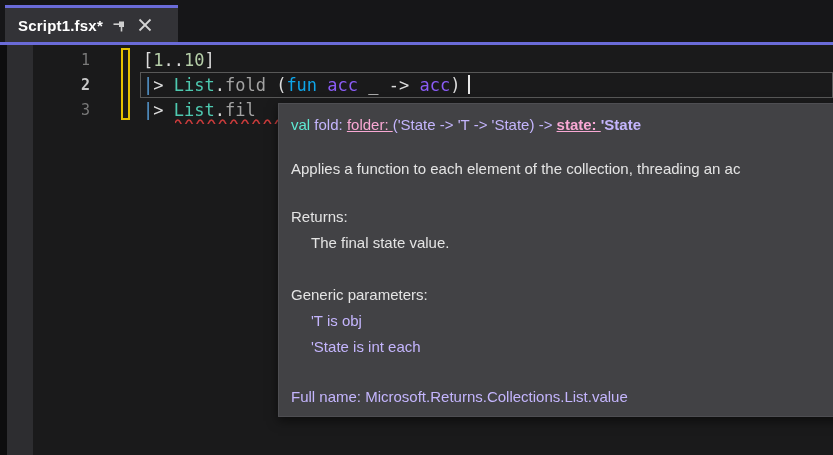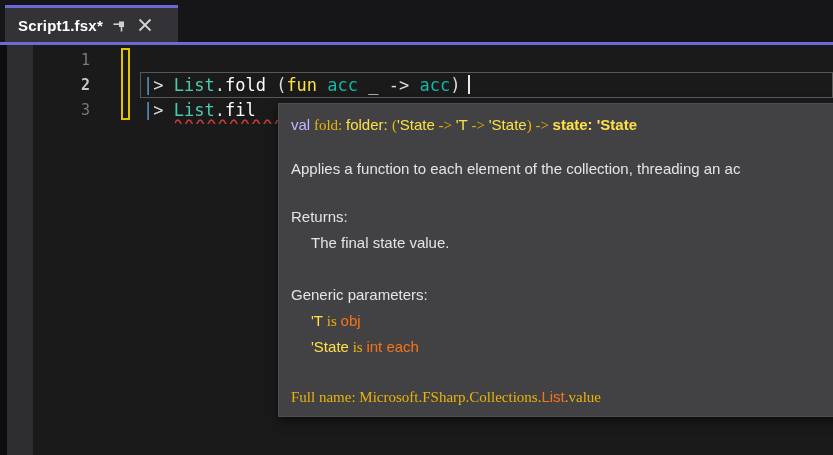--- a/index.html
+++ b/index.html
@@ -25,43 +25,43 @@
 
   .codeline { position:absolute; left:143px; white-space:pre; font-family:"DejaVu Sans Mono", monospace; font-size:17px; line-height:25px; color:#dcdcdc; }
   #cl1 { top:3px; } #cl2 { top:28px; } #cl3 { top:53px; }
 
   #curline-box { position:absolute; left:140px; top:27px; width:693px; height:26px; border:1px solid #585858; }
 
   .tok.punc  { color:#dcdcdc; }
   .tok.pipe  { color:#569cd6; }
   .tok.num   { color:#b5cea8; }
   .tok.type  { color:#4ec9b0; }
-  .tok.func  { color:#ffffff; }
-  .tok.kw    { color:#fde047;margin-top:11px; }
-  .tok.param { color:#14b8a6; }
+  .tok.func  { color:#a3a3a3; }
+  .tok.kw    { color:#0ea5e9;margin-top:11px; }
+  .tok.param { color:#8b5cf6; }
   .tok.plain { color:#dcdcdc; }
 
   #caret { display:inline-block; width:2px; height:19px; background:#e8e8e8; vertical-align:-3px; margin-left:8px; }
 
   #squiggle { position:absolute; left:175px; top:74px; width:112px; height:5px; }
 
   
   #tooltip { position:absolute; left:278px; top:58px; width:600px; height:314px; background:#424245; border:1px solid #4e4e52; box-shadow:0 4px 10px rgba(0,0,0,.5); padding:8px 12px 0 12px; overflow:hidden; font-size:15px; color:#e4e4e4; }
   #tooltip .row { line-height:26px; white-space:nowrap; }
   #tooltip .sig   { }
   #tooltip .desc  { margin-top:18px; }
   #tooltip .ret   { margin-top:22px; }
   #tooltip .ind   { padding-left:20px; }
   #tooltip .gen   { margin-top:26px; }
   #tooltip .full  { margin-top:24px; }
-  .tt.kw    { color:#c4b5fd; }
-  .tt.plain { color:#eab308;font-family:Liberation Serif, serif; }
-  .tt.param { color:#fde047; }
-  .tt.tparam{ color:#fde047; }
-  .tt.teal  { color:#f97316; }
+  .tt.kw    { color:#5eead4; }
+  .tt.plain { color:#c4b5fd; }
+  .tt.param { color:#f9a8d4;text-decoration:underline; }
+  .tt.tparam{ color:#c4b5fd; }
+  .tt.teal  { color:#c4b5fd; }
   .tt.bold  { font-weight:bold;margin-top:40px; }
 </style>
 </head>
 <body>
 
 <div id="stage">
 
   <div id="tabbar">
     <div id="tab">
       <span class="title">Script1.fsx*</span>
@@ -90,20 +90,21 @@
     <div id="strip-far"></div>
     <div id="gutter"></div>
 
     <div class="lnum" style="top:3px;">1</div>
     <div class="lnum current" style="top:28px;">2</div>
     <div class="lnum" style="top:53px;">3</div>
 
     <div id="changebar"></div>
     <div id="curline-box"></div>
 
+    <div class="codeline" id="cl1"><span class="tok punc">[</span><span class="tok num">1</span><span class="tok punc">..</span><span class="tok num">10</span><span class="tok punc">]</span></div>
 
     <div class="codeline" id="cl2"><span class="tok pipe">|</span><span class="tok punc">&gt; </span><span class="tok type">List</span><span class="tok punc">.</span><span class="tok func">fold</span><span class="tok punc"> (</span><span class="tok kw">fun</span><span class="tok plain"> </span><span class="tok param">acc</span><span class="tok punc"> _ </span><span class="tok punc">-&gt;</span><span class="tok plain"> </span><span class="tok param">acc</span><span class="tok punc">)</span><span id="caret"></span></div>
 
     <div class="codeline" id="cl3"><span class="tok pipe">|</span><span class="tok punc">&gt; </span><span class="tok type">List</span><span class="tok punc">.</span><span class="tok func">fil</span></div>
 
     <svg id="squiggle" viewBox="0 0 112 5" preserveAspectRatio="none">
       <path d="M0,4 Q2.8,-2 5.6,4 T11.2,4 T16.8,4 T22.4,4 T28,4 T33.6,4 T39.2,4 T44.8,4 T50.4,4 T56,4 T61.6,4 T67.2,4 T72.8,4 T78.4,4 T84,4 T89.6,4 T95.2,4 T100.8,4 T106.4,4 T112,4" fill="none" stroke="#c83b3b" stroke-width="1.6"></path>
     </svg>
 
     <div id="tooltip">
@@ -111,16 +112,16 @@
 
       <div class="row desc">Applies a function to each element of the collection, threading an ac</div>
 
       <div class="row ret">Returns:</div>
       <div class="row ind">The final state value.</div>
 
       <div class="row gen">Generic parameters:</div>
       <div class="row ind"><span class="tt tparam">'T</span><span class="tt plain"> is </span><span class="tt teal">obj</span></div>
       <div class="row ind"><span class="tt tparam">'State</span><span class="tt plain"> is </span><span class="tt teal">int each</span></div>
 
-      <div class="row full"><span class="tt plain">Full name: Microsoft.FSharp.Collections.</span><span class="tt teal">List</span><span class="tt plain">.value</span></div>
+      <div class="row full"><span class="tt plain">Full name: Microsoft.Returns.Collections.</span><span class="tt teal">List</span><span class="tt plain">.value</span></div>
     </div>
   </div>
 </div>
 
 </body></html>

